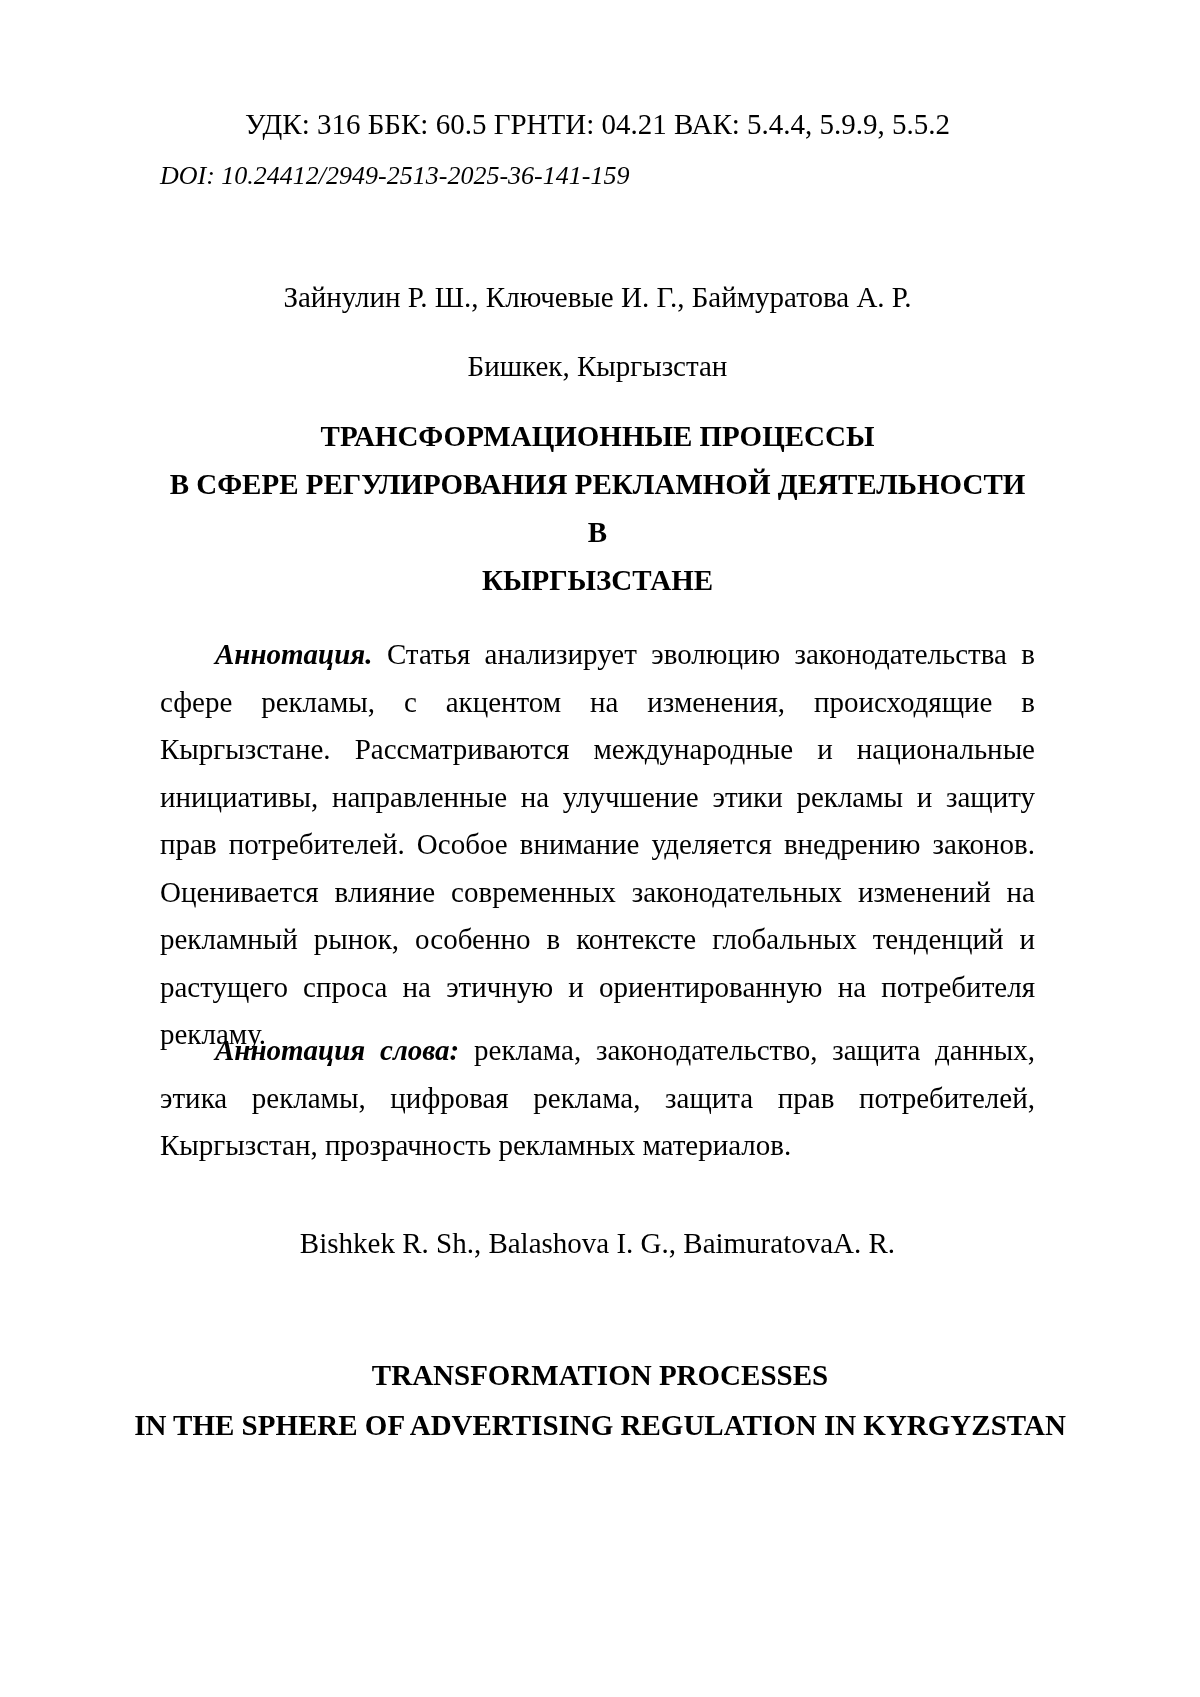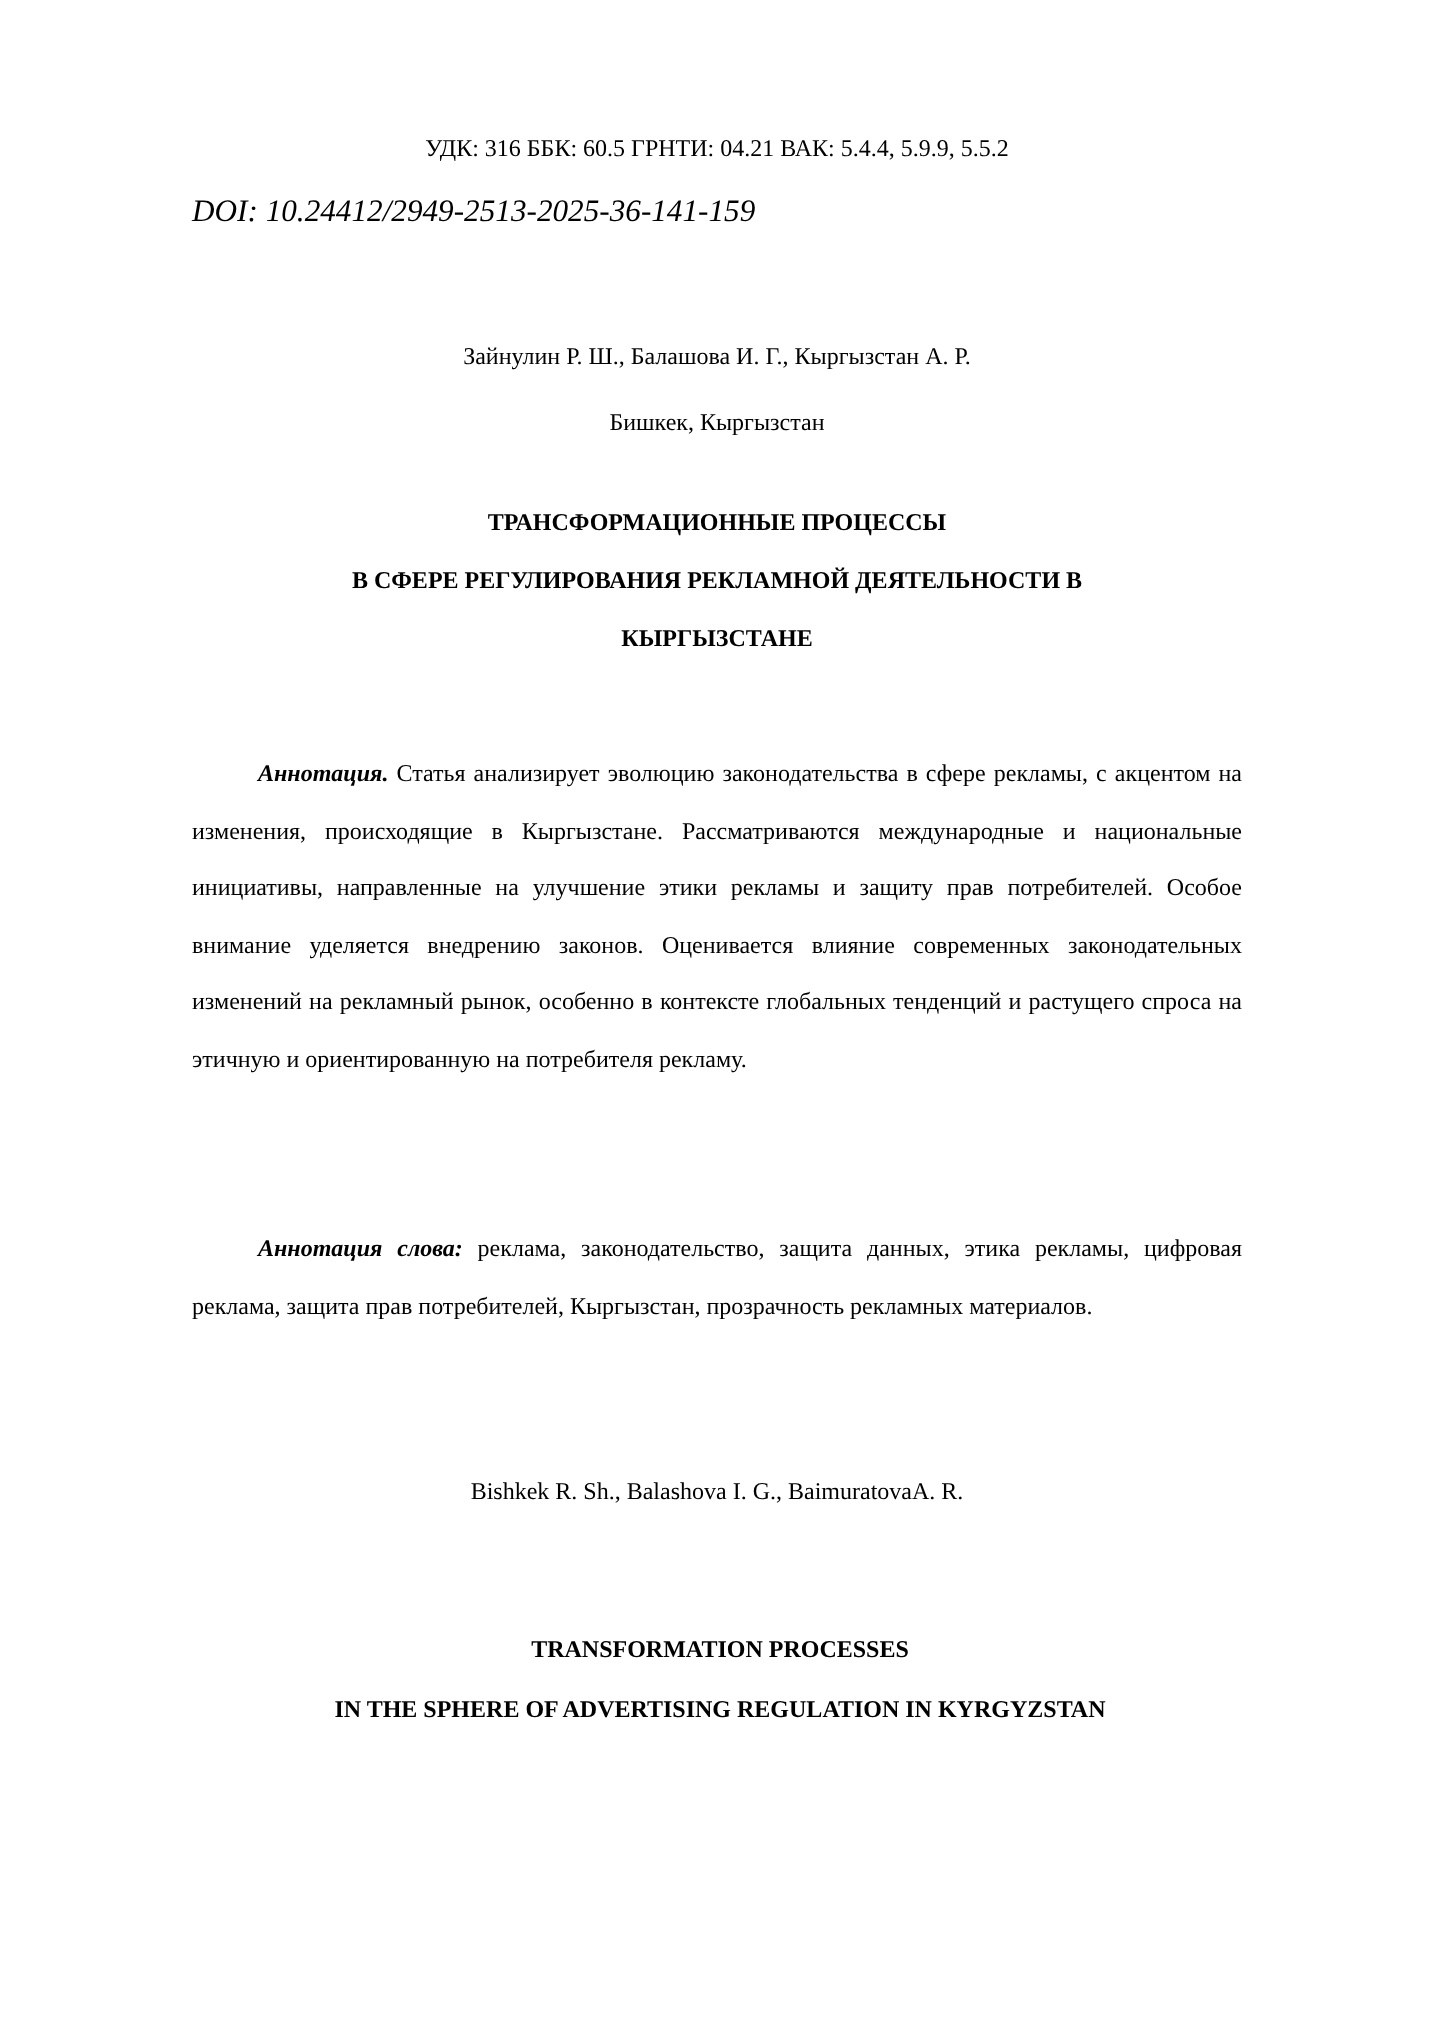--- a/index.html
+++ b/index.html
@@ -13,47 +13,47 @@
     height: 1697px;
     background: #ffffff;
     color: #000000;
     font-family: "Liberation Serif", serif;
     overflow: hidden;
   }
   .block {
     position: absolute;
     left: 160px;
     width: 875px;
-    font-size: 20px;
+    font-size: 29px;
     line-height: 47px;
   }
   .centered { text-align: center; }
   .udk-line   { top: 101px; }
   .doi-line   { top: 152px; font-style: italic; font-size: 26px; }
   .ru-authors { top: 274px; }
-  .ru-location{ top: 329px; }
+  .ru-location{ top: 343px; }
   .ru-title   { top: 412px; font-weight: bold; line-height: 48px; }
   .abstract   { top: 602px; text-align: justify; text-align-last: left; line-height: 47.5px; text-indent: 55px; }
   .keywords   { top: 998px; text-align: justify; text-align-last: left; line-height: 47.5px; text-indent: 55px; }
   .en-authors { top: 1220px; }
   .en-location{ top: 1275px; }
   .en-title   { top: 1350px; left: 60px; width: 1080px; font-weight: bold; line-height: 50px; }
   .en-title .title-line { white-space: nowrap; }
   .bold-italic { font-weight: bold; font-style: italic; }
 </style>
 </head>
 <body>
 
 <div class="page">
 
   <div class="block centered udk-line">УДК: 316 ББК: 60.5 ГРНТИ: 04.21 ВАК: 5.4.4, 5.9.9, 5.5.2</div>
 
   <div class="block doi-line">DOI: 10.24412/2949-2513-2025-36-141-159</div>
 
-  <div class="block centered ru-authors">Зайнулин Р. Ш., Балашова И. Г., Кыргызстан А. Р.</div>
+  <div class="block centered ru-authors">Зайнулин Р. Ш., Ключевые И. Г., Баймуратова А. Р.</div>
 
   <div class="block centered ru-location">Бишкек, Кыргызстан</div>
 
   <div class="block centered ru-title">
     <div class="title-line">ТРАНСФОРМАЦИОННЫЕ ПРОЦЕССЫ</div>
     <div class="title-line">В СФЕРЕ РЕГУЛИРОВАНИЯ РЕКЛАМНОЙ ДЕЯТЕЛЬНОСТИ В</div>
     <div class="title-line">КЫРГЫЗСТАНЕ</div>
   </div>
 
   <p class="block abstract">

